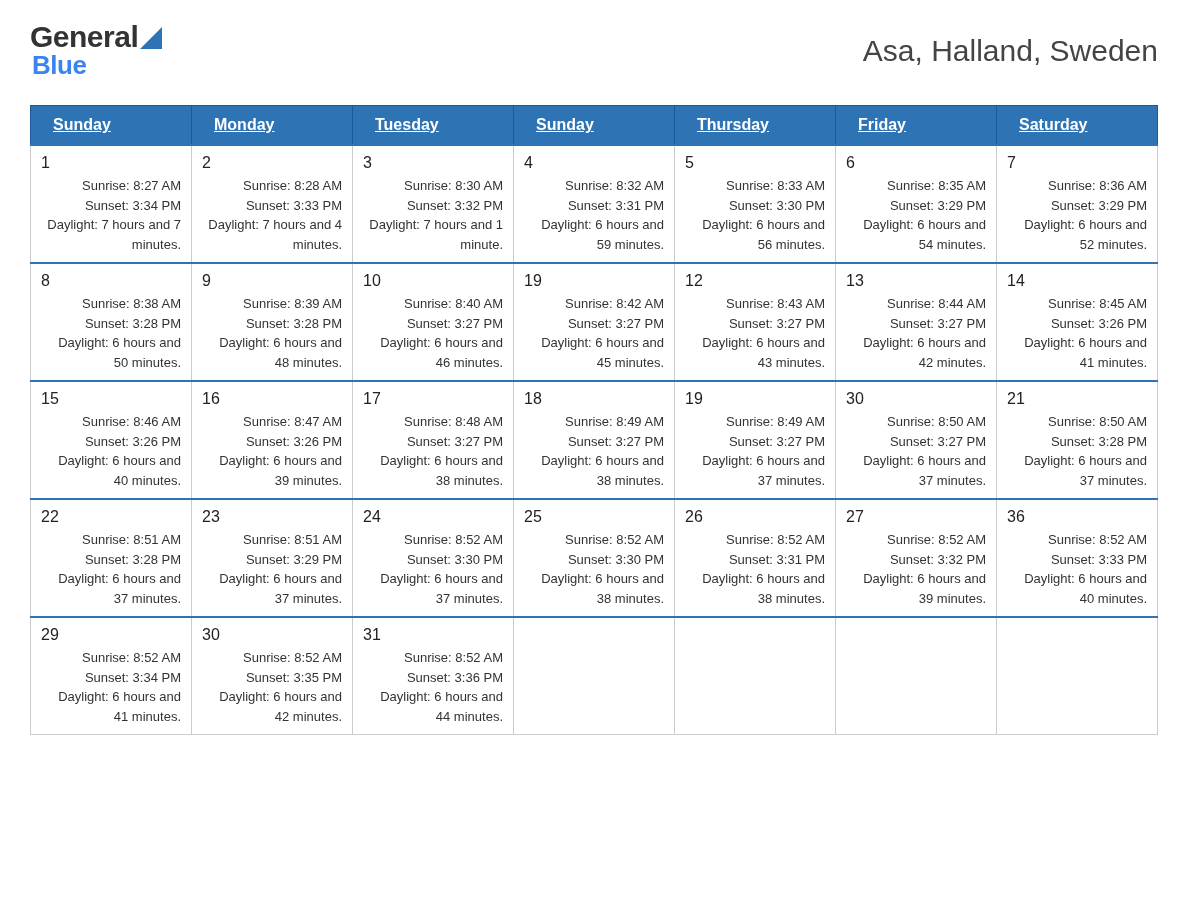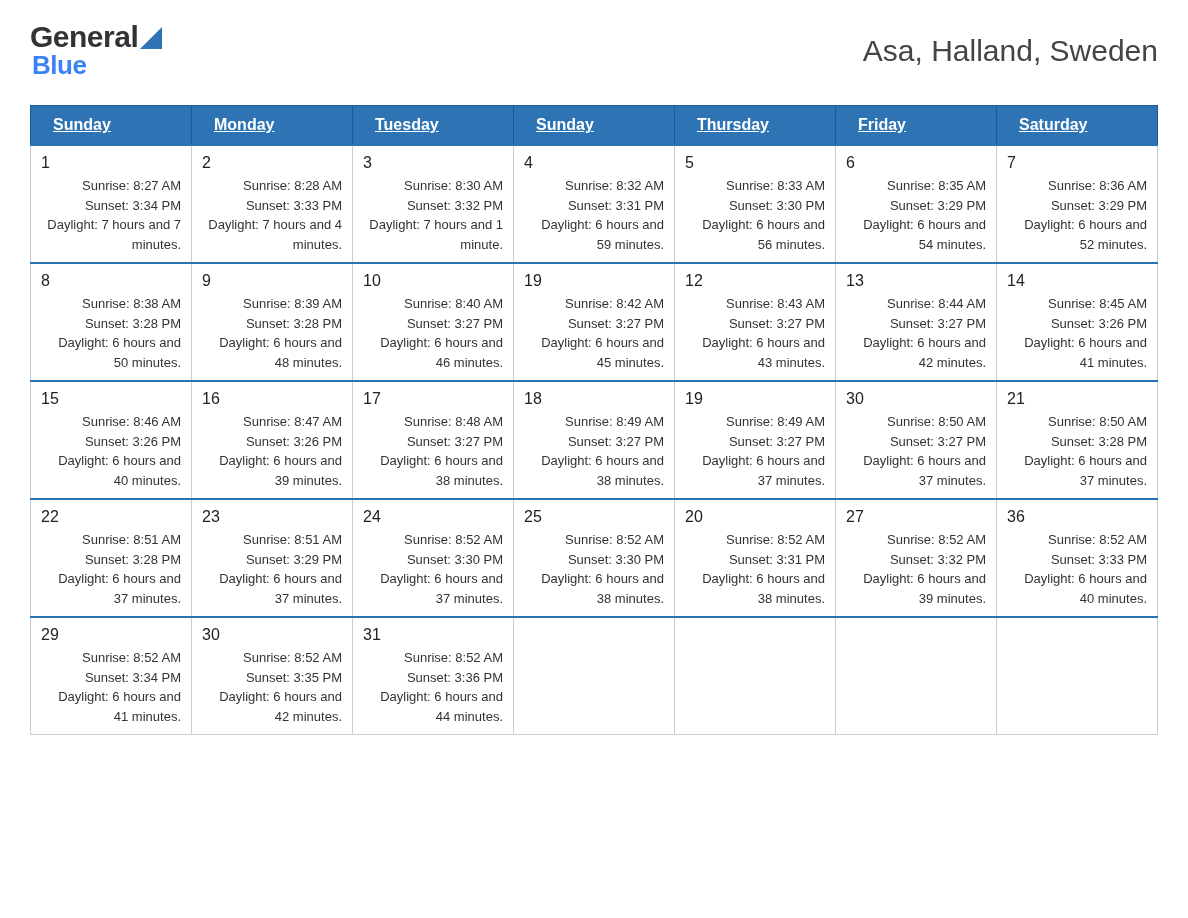--- a/index.html
+++ b/index.html
@@ -215,21 +215,21 @@
         </td>
         <td>
           <span class="day-num">24</span>
           <div class="day-info">Sunrise: 8:52 AM<br>Sunset: 3:30 PM<br>Daylight: 6 hours and 37 minutes.</div>
         </td>
         <td>
           <span class="day-num">25</span>
           <div class="day-info">Sunrise: 8:52 AM<br>Sunset: 3:30 PM<br>Daylight: 6 hours and 38 minutes.</div>
         </td>
         <td>
-          <span class="day-num">20</span>
+          <span class="day-num">26</span>
           <div class="day-info">Sunrise: 8:52 AM<br>Sunset: 3:31 PM<br>Daylight: 6 hours and 38 minutes.</div>
         </td>
         <td>
           <span class="day-num">27</span>
           <div class="day-info">Sunrise: 8:52 AM<br>Sunset: 3:32 PM<br>Daylight: 6 hours and 39 minutes.</div>
         </td>
         <td>
           <span class="day-num">36</span>
           <div class="day-info">Sunrise: 8:52 AM<br>Sunset: 3:33 PM<br>Daylight: 6 hours and 40 minutes.</div>
         </td>

